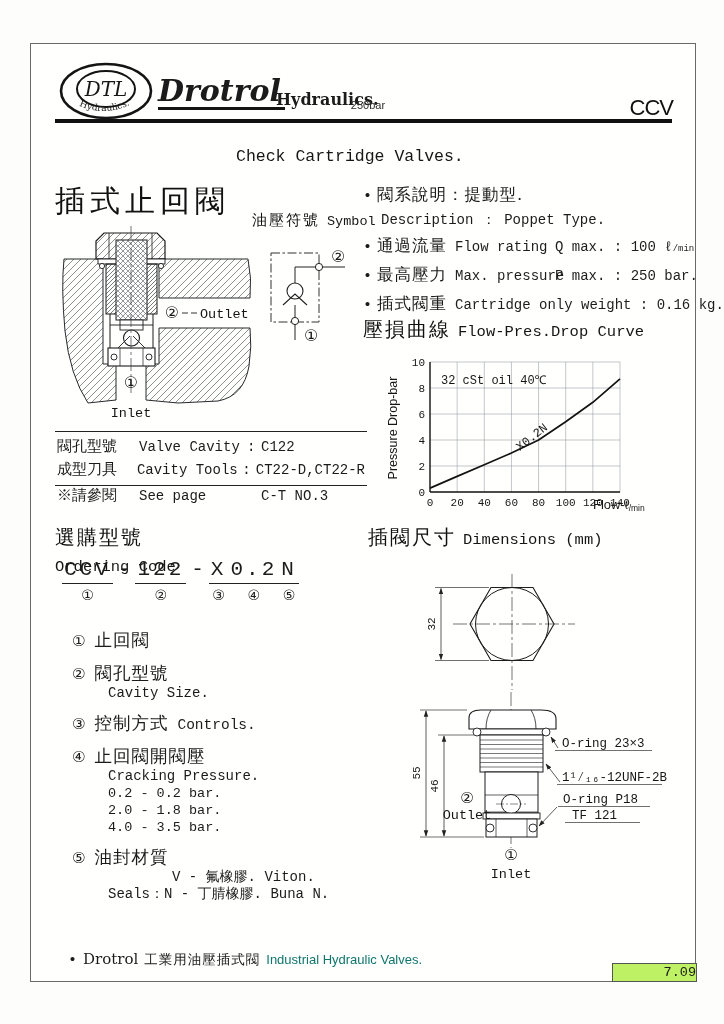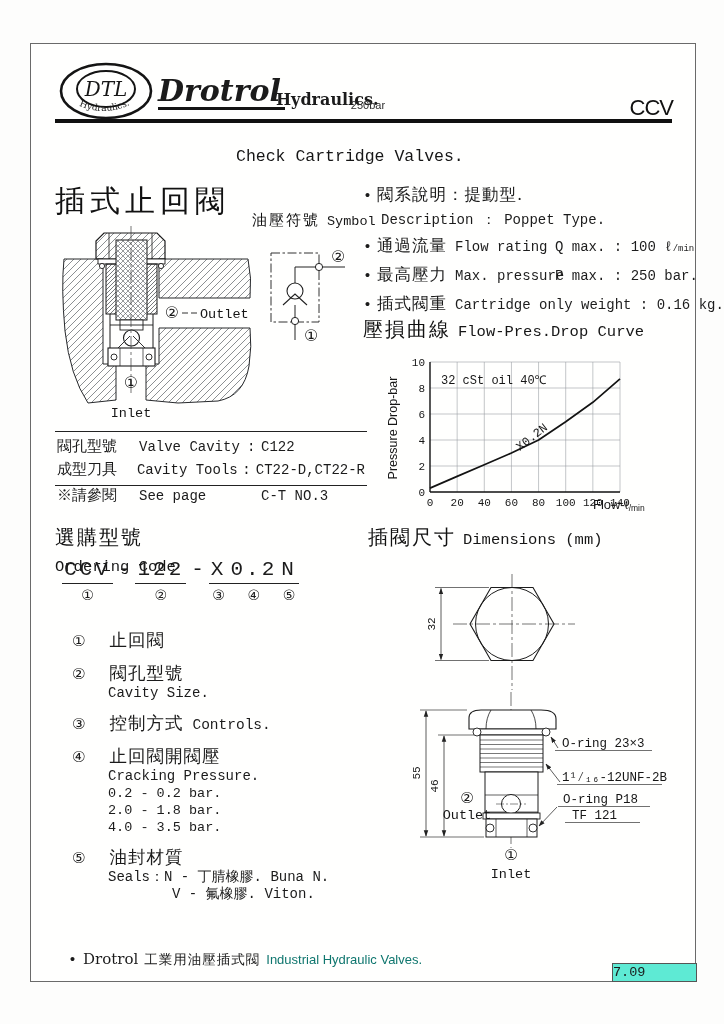--- a/index.html
+++ b/index.html
@@ -45,33 +45,33 @@
   .ordering-head{left:55px;top:524px;flex-direction:column;}
   .code-row{left:62px;top:558px;display:flex;align-items:flex-start;font-size:21px;}
   .code-col{display:flex;flex-direction:column;align-items:center;}
   .code-txt{letter-spacing:3px;line-height:24px;border-bottom:1.5px solid #222;padding:0 2px 1px 2px;}
   .code-num{font-family:"DejaVu Sans","Liberation Sans",sans-serif;font-size:14px;line-height:16px;margin-top:3px;}
   .code-sep{line-height:24px;padding:0 5px;}
   .ord-items{left:72px;top:628px;width:300px;}
   .ord-item{margin-bottom:9px;}
   .ord-title{display:flex;align-items:baseline;gap:9px;white-space:nowrap;}
   .ord-num{font-family:"DejaVu Sans","Liberation Sans",sans-serif;font-size:15px;}
-  .ord-zh{font-family:"DejaVu Serif","Liberation Serif",serif;font-size:17.5px;letter-spacing:1px;margin-left:15px;}
+  .ord-zh{font-family:"DejaVu Serif","Liberation Serif",serif;font-size:17.5px;letter-spacing:1px;}
   .ord-en{font-size:14.5px;}
   .ord-line{margin-left:36px;font-size:14px;line-height:17px;font-family:"Liberation Mono","DejaVu Sans Mono",monospace;}
   .ord-line.smaller{font-size:13.5px;}
   .ord-line.indent2{margin-left:100px;}
   
   .footer-line{left:68px;top:950px;display:flex;align-items:baseline;gap:6px;white-space:nowrap;}
   .footer-line .dot{font-size:15px;}
   .footer-brand{font-family:"DejaVu Serif","Liberation Serif",serif;font-size:15px;}
   .footer-zh{font-family:"DejaVu Serif","Liberation Serif",serif;font-size:13.5px;letter-spacing:1px;}
   .footer-en{font-family:Liberation Sans, sans-serif;font-size:13px;color:#0f766e;}
-  .page-box{left:612px;top:963px;width:83px;height:17px;border:1px solid #555;background:#5eead4;
-    display:flex;align-items:center;justify-content:flex-start;font-size:13.5px;}
+  .page-box{left:612px;top:963px;width:83px;height:17px;border:1px solid #555;background:#bef264;
+    display:flex;align-items:center;justify-content:flex-end;font-size:13.5px;}
   svg text{fill:#161616;}
 </style>
 </head>
 <body>
 
 <svg width="0" height="0" style="position:absolute">
   <defs>
     <pattern id="hatchA" width="7" height="7" patternUnits="userSpaceOnUse">
       <path d="M-1,8 L8,-1 M-1,1 L1,-1 M6,8 L8,6" stroke="#4e5358" stroke-width="0.65" fill="none"></path>
     </pattern>
@@ -312,22 +312,22 @@
     <div class="ord-line">Cracking Pressure.</div>
     <div class="ord-line smaller">0.2 - 0.2 bar.</div>
     <div class="ord-line smaller">2.0 - 1.8 bar.</div>
     <div class="ord-line smaller">4.0 - 3.5 bar.</div>
   </div>
   <div class="ord-item">
     <div class="ord-title">
       <span class="ord-num">⑤</span>
       <span class="ord-zh">油封材質</span>
     </div>
+    <div class="ord-line zh indent2">V - 氟橡膠. Viton.</div>
     <div class="ord-line zh">Seals：N - 丁腈橡膠. Buna N.</div>
-    <div class="ord-line zh indent2">V - 氟橡膠. Viton.</div>
   </div>
 </div>
 
 <div class="abs sec-head" style="left:368px;top:524px">
   <span class="h-zh">插閥尺寸</span>
   <span class="h-en">Dimensions (mm)</span>
 </div>
 
 <svg class="abs" style="left:415px;top:572px" width="205" height="120" viewBox="0 0 205 120">
   <line x1="97" y1="2" x2="97" y2="118" stroke="#3a3a3a" stroke-width="0.7" stroke-dasharray="14 3 3 3"></line>

